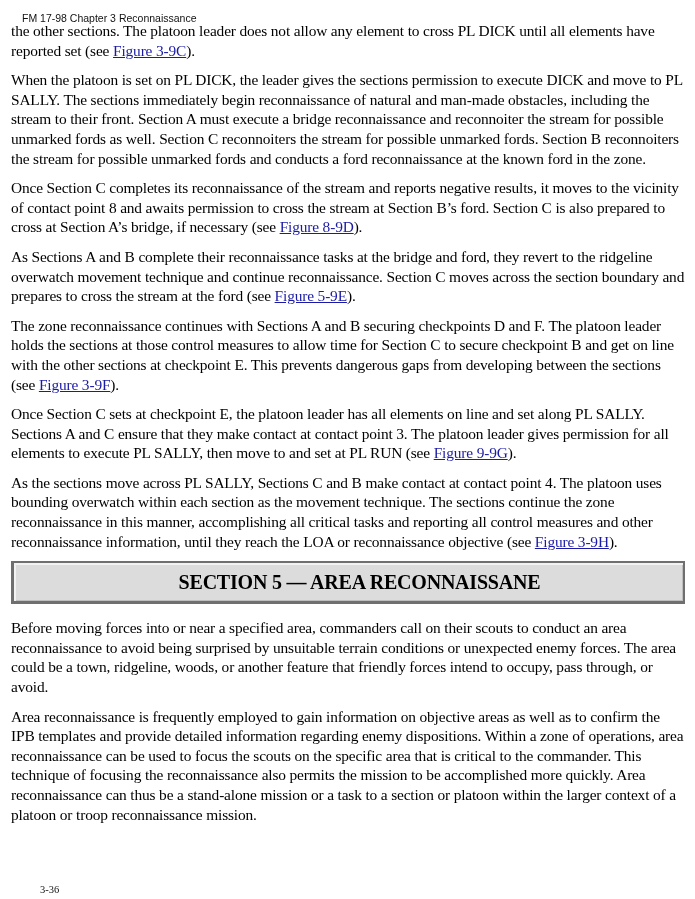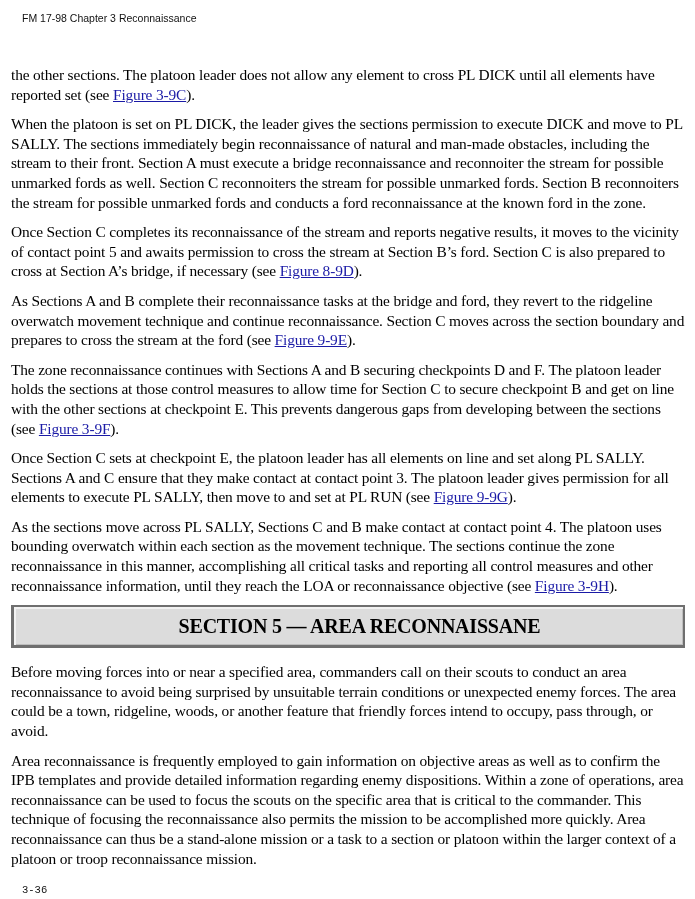--- a/index.html
+++ b/index.html
@@ -4,53 +4,53 @@
 <style>
   html, body { margin: 0; padding: 0; background: #ffffff; }
   body {
     width: 695px; height: 899px; position: relative; overflow: hidden;
     font-family: "Liberation Serif", serif; color: #000;
   }
   .running-head {
     position: absolute; left: 22px; top: 4px;
     font-family: "Liberation Sans", sans-serif; font-size: 10.5px; color: #111; margin-top: 8px;
   }
-  .content { position: absolute; left: 11px; top: 21px; width: 674px; margin-top: 44px; }
+  .content { position: absolute; left: 11px; top: 21px; width: 674px; }
   p {
     margin: 0 0 10px 0; font-size: 15.4px; line-height: 19.6px;
     letter-spacing: -0.15px;
   }
   a.fig { color: #1a1aa6; text-decoration: underline; }
   .section-box {
     margin: 6px 0 14px 0; height: 38px;
     background: #dcdcdc;
     border-top: 2px solid #6f6f6f; border-left: 3px solid #6f6f6f;
     border-right: 2px solid #6f6f6f; border-bottom: 3px solid #6f6f6f;
     box-shadow: inset 2px 2px 0 #f2f2f2, inset -1px -1px 0 #bdbdbd;
     display: flex; align-items: center; justify-content: center; padding-left: 22px;
   }
   .section-title { font-weight: bold; font-size: 20px; letter-spacing: -0.2px; }
   .page-number {
-    position: absolute; left: 22px; top: 884px;
-    font-family: Liberation Mono, monospace; font-size: 10.5px; color: #111;
+    position: absolute; left: 40px; top: 884px;
+    font-family: Liberation Serif, serif; font-size: 10.5px; color: #111;
   }
 </style>
 </head>
 <body>
 
 <div class="running-head">FM 17-98 Chapter 3 Reconnaissance</div>
 
 <div class="content">
   <p><span>the other sections. The platoon leader does not allow any element to cross PL DICK until all elements have reported set (see </span><a class="fig" href="#">Figure 3-9C</a><span>).</span></p>
 
   <p>When the platoon is set on PL DICK, the leader gives the sections permission to execute DICK and move to PL SALLY. The sections immediately begin reconnaissance of natural and man-made obstacles, including the stream to their front. Section A must execute a bridge reconnaissance and reconnoiter the stream for possible unmarked fords as well. Section C reconnoiters the stream for possible unmarked fords. Section B reconnoiters the stream for possible unmarked fords and conducts a ford reconnaissance at the known ford in the zone.</p>
 
-  <p><span>Once Section C completes its reconnaissance of the stream and reports negative results, it moves to the vicinity of contact point 5 and awaits permission to cross the stream at Section B’s ford. Section C is also prepared to cross at Section A’s bridge, if necessary (see </span><a class="fig" href="#">Figure 8-9D</a><span>).</span></p>
+  <p><span>Once Section C completes its reconnaissance of the stream and reports negative results, it moves to the vicinity of contact point 8 and awaits permission to cross the stream at Section B’s ford. Section C is also prepared to cross at Section A’s bridge, if necessary (see </span><a class="fig" href="#">Figure 8-9D</a><span>).</span></p>
 
-  <p><span>As Sections A and B complete their reconnaissance tasks at the bridge and ford, they revert to the ridgeline overwatch movement technique and continue reconnaissance. Section C moves across the section boundary and prepares to cross the stream at the ford (see </span><a class="fig" href="#">Figure 9-9E</a><span>).</span></p>
+  <p><span>As Sections A and B complete their reconnaissance tasks at the bridge and ford, they revert to the ridgeline overwatch movement technique and continue reconnaissance. Section C moves across the section boundary and prepares to cross the stream at the ford (see </span><a class="fig" href="#">Figure 5-9E</a><span>).</span></p>
 
   <p><span>The zone reconnaissance continues with Sections A and B securing checkpoints D and F. The platoon leader holds the sections at those control measures to allow time for Section C to secure checkpoint B and get on line with the other sections at checkpoint E. This prevents dangerous gaps from developing between the sections (see </span><a class="fig" href="#">Figure 3-9F</a><span>).</span></p>
 
   <p><span>Once Section C sets at checkpoint E, the platoon leader has all elements on line and set along PL SALLY. Sections A and C ensure that they make contact at contact point 3. The platoon leader gives permission for all elements to execute PL SALLY, then move to and set at PL RUN (see </span><a class="fig" href="#">Figure 9-9G</a><span>).</span></p>
 
   <p><span>As the sections move across PL SALLY, Sections C and B make contact at contact point 4. The platoon uses bounding overwatch within each section as the movement technique. The sections continue the zone reconnaissance in this manner, accomplishing all critical tasks and reporting all control measures and other reconnaissance information, until they reach the LOA or reconnaissance objective (see </span><a class="fig" href="#">Figure 3-9H</a><span>).</span></p>
 
   <div class="section-box">
     <span class="section-title">SECTION 5 — AREA RECONNAISSANE</span>
   </div>

